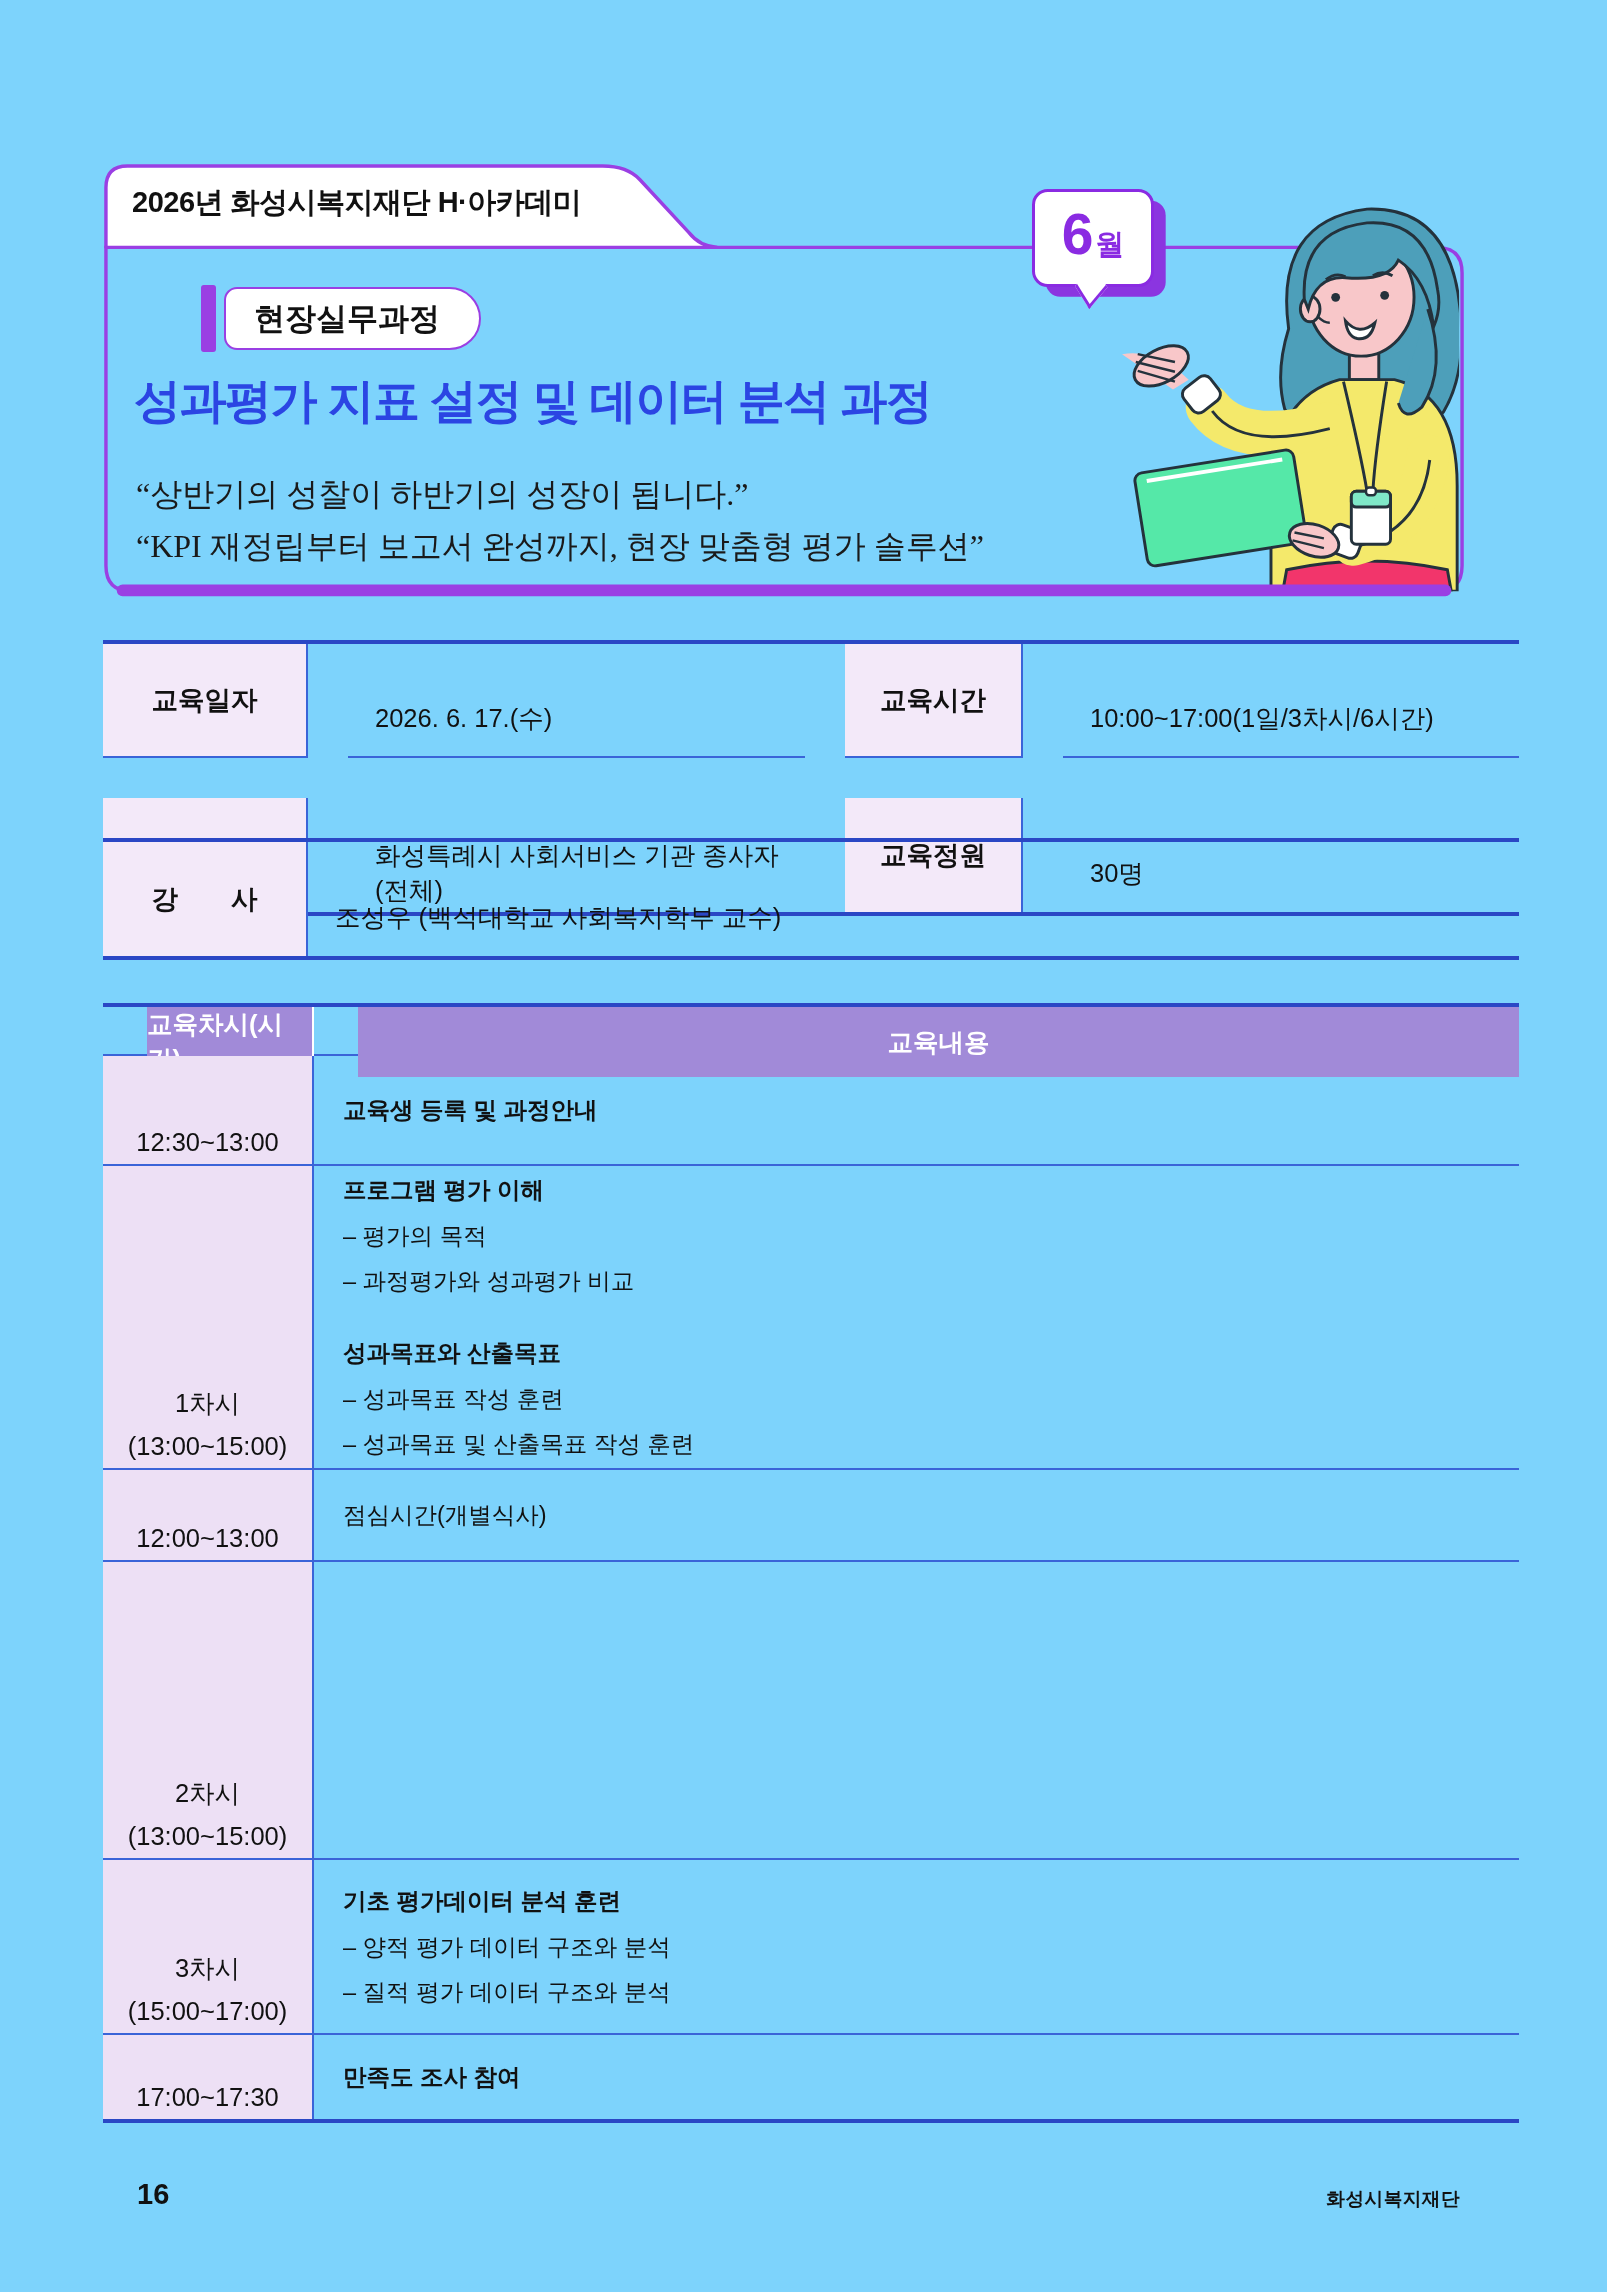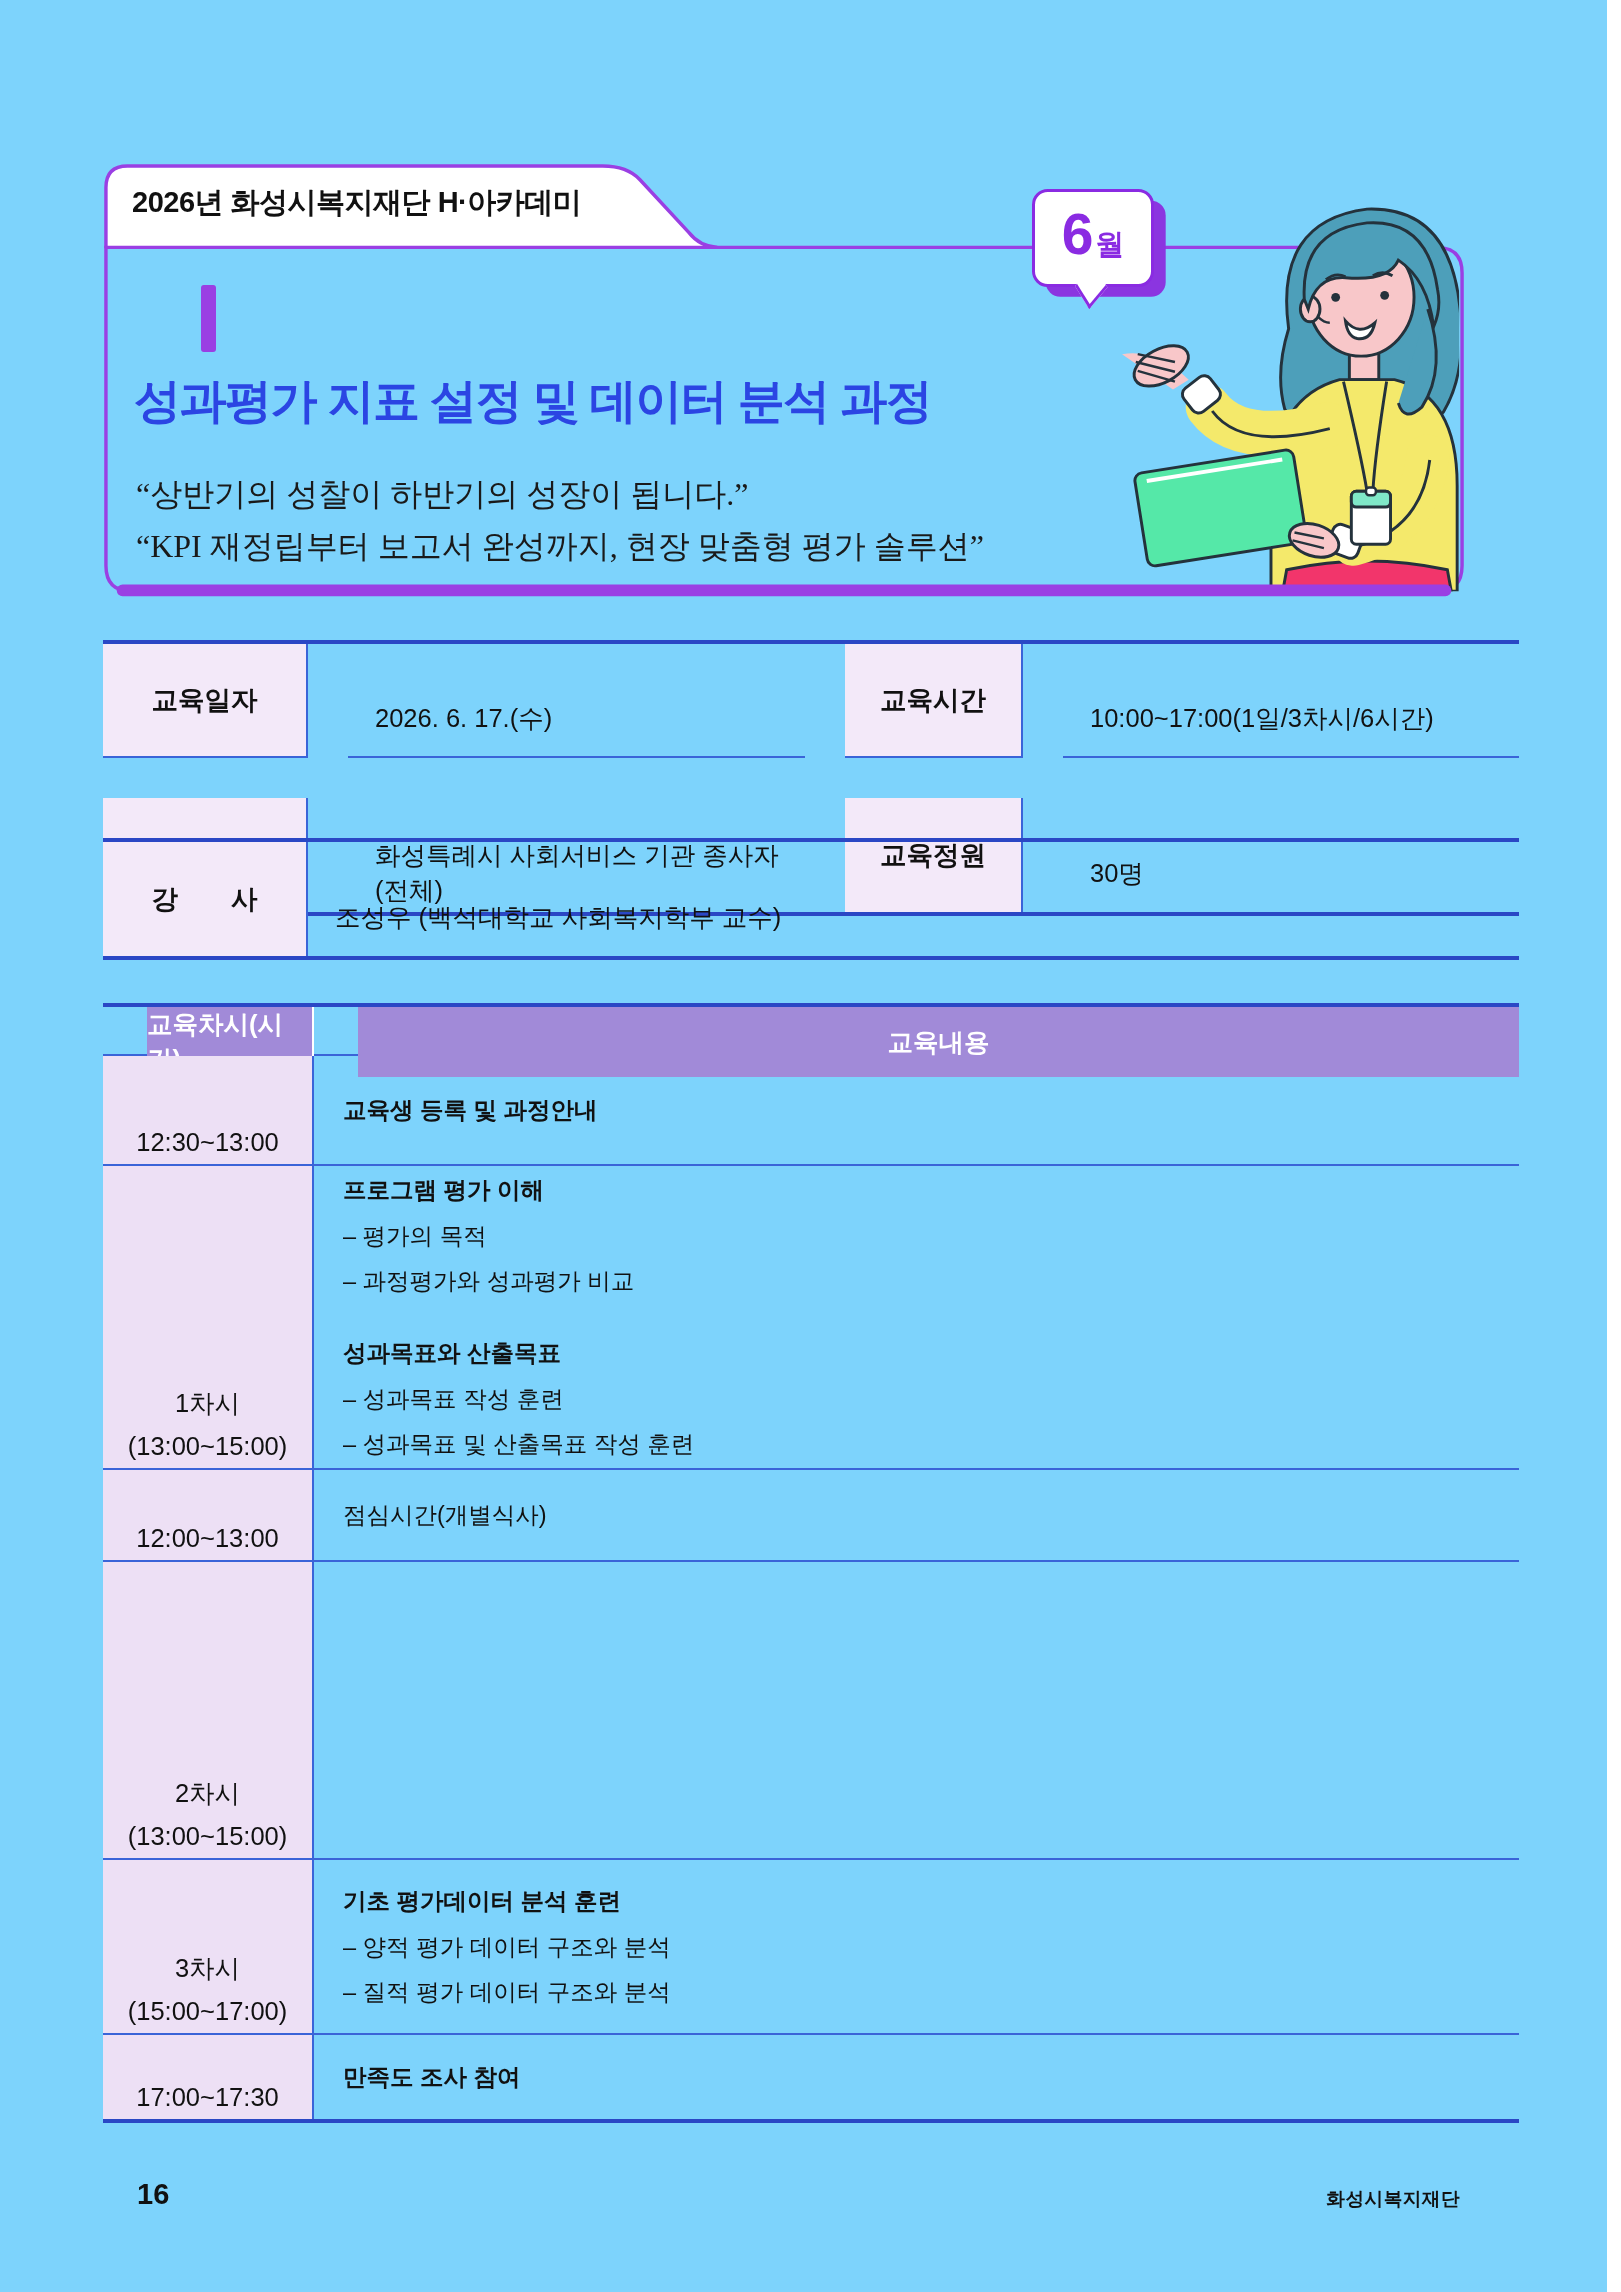--- a/index.html
+++ b/index.html
@@ -135,20 +135,21 @@
         <path d="M 1240,158 q 6,6 12,6" stroke="#24323c" stroke-width="2.5" fill="none"></path>
       </g>
 
       <line x1="20" y1="437" x2="1370" y2="437" stroke="#9a3fe3" stroke-width="12" stroke-linecap="round"></line>
     </svg>
 
     <div class="tab-title">2026년 화성시복지재단 H·아카데미</div>
 
     <div class="badge-row">
       <div class="badge-bar"></div>
+      <div class="badge-pill">현장실무과정</div>
     </div>
 
     <div class="course-title">성과평가 지표 설정 및 데이터 분석 과정</div>
 
     <div class="quotes">
       <div>“상반기의 성찰이 하반기의 성장이 됩니다.”</div>
       <div>“KPI 재정립부터 보고서 완성까지, 현장 맞춤형 평가 솔루션”</div>
     </div>
 
     <div class="month-bubble">

